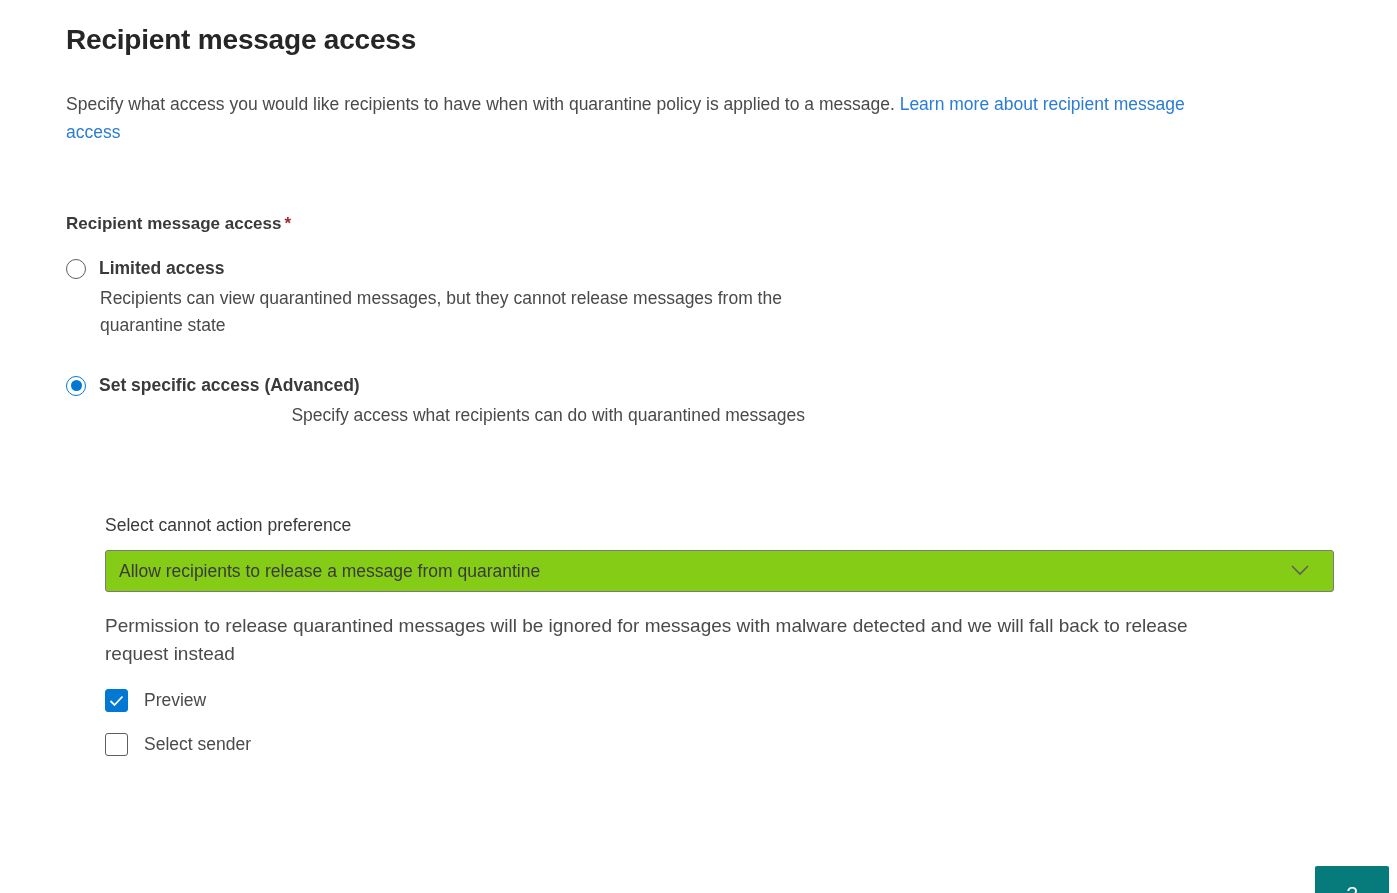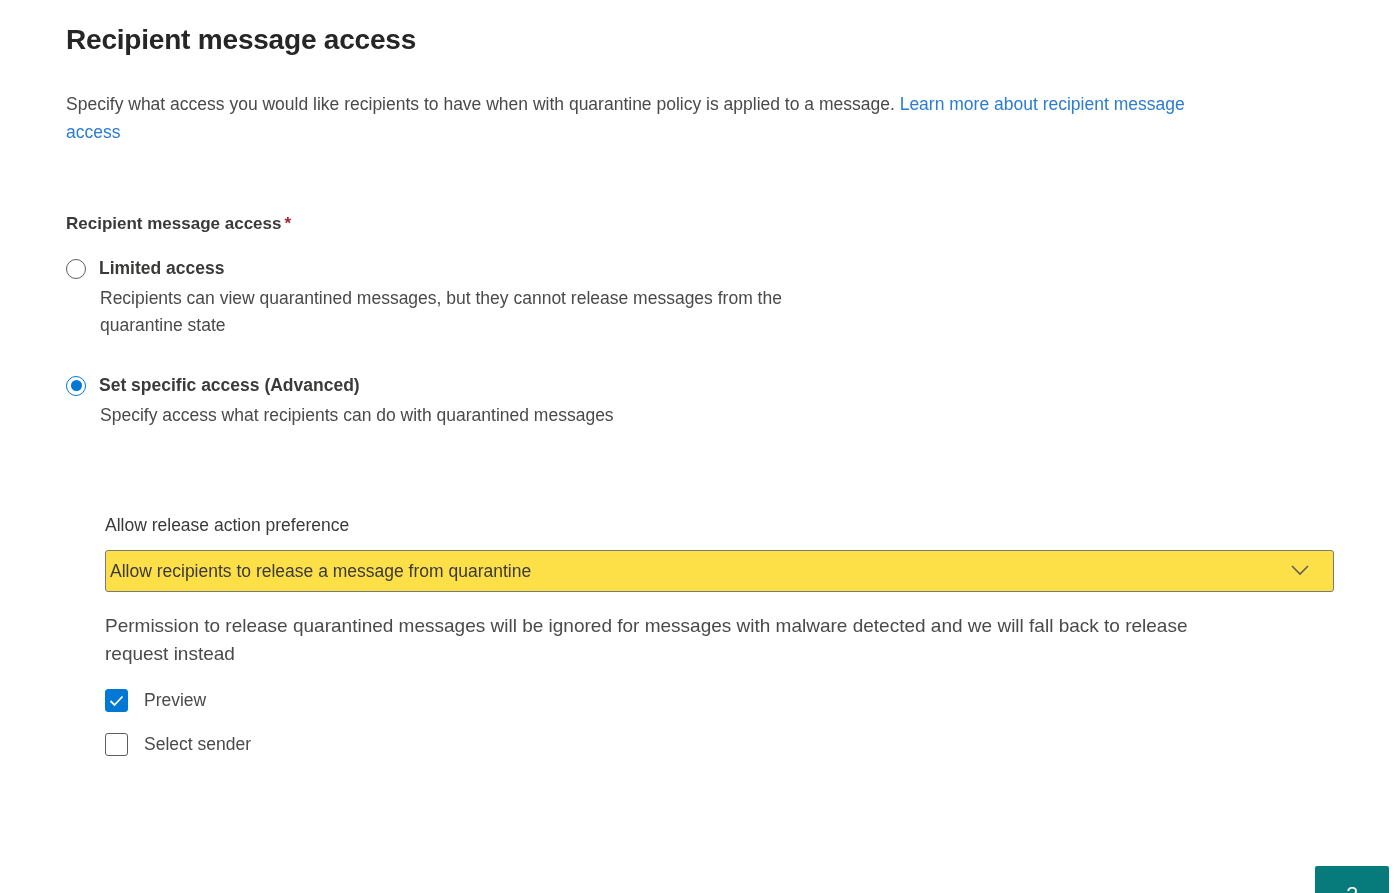--- a/index.html
+++ b/index.html
@@ -37,21 +37,21 @@
     font-size: 17px;
     font-weight: 600;
     color: #3b3a39;
   }
   .required {
     color: #a4262c;
     font-weight: 600;
     margin-left: 3px;
   }
   .radio-option { margin-top: 24px; }
-  .radio-option.second { margin-top: 36px; }
+  .radio-option.second { margin-top: 36px; text-align: right; }
   .radio-row {
     display: flex;
     align-items: center;
     cursor: pointer;
   }
   .radio-circle {
     width: 20px; height: 20px;
     border: 1.5px solid #605e5c;
     border-radius: 50%;
     flex: 0 0 20px;
@@ -92,23 +92,23 @@
   }
   .select-box {
     margin-top: 14px;
     width: 1229px;
     height: 42px;
     border: 1px solid #7a7a7a;
     border-radius: 3px;
     display: flex;
     align-items: center;
     justify-content: space-between;
-    padding: 0 14px 0 4px;
-    cursor: pointer;
-    background: #fde047;
+    padding: 0 14px 0 13px;
+    cursor: pointer;
+    background: #84cc16;
   }
   .select-value {
     font-size: 17.5px;
     color: #3b3a39;
   }
   .chevron { flex: 0 0 auto; margin-right: 10px; }
   .note {
     margin-top: 20px;
     font-size: 19px;
     line-height: 28px;
@@ -187,21 +187,21 @@
   <div class="radio-option second">
     <div class="radio-row">
       <span class="radio-circle is-checked"></span>
       <span class="radio-label">Set specific access (Advanced)</span>
     </div>
     <div class="radio-desc">Specify access what recipients can do with quarantined messages</div>
   </div>
 
   <div class="sub-section">
 
-    <div class="field-label">Allow release action preference</div>
+    <div class="field-label">Select cannot action preference</div>
 
     <div class="select-box">
       <span class="select-value">Allow recipients to release a message from quarantine</span>
       <span class="chevron">
         <svg width="18" height="11" viewBox="0 0 18 11">
           <polyline points="1,1 9,9 17,1" fill="none" stroke="#605e5c" stroke-width="1.6"></polyline>
         </svg>
       </span>
     </div>
 

